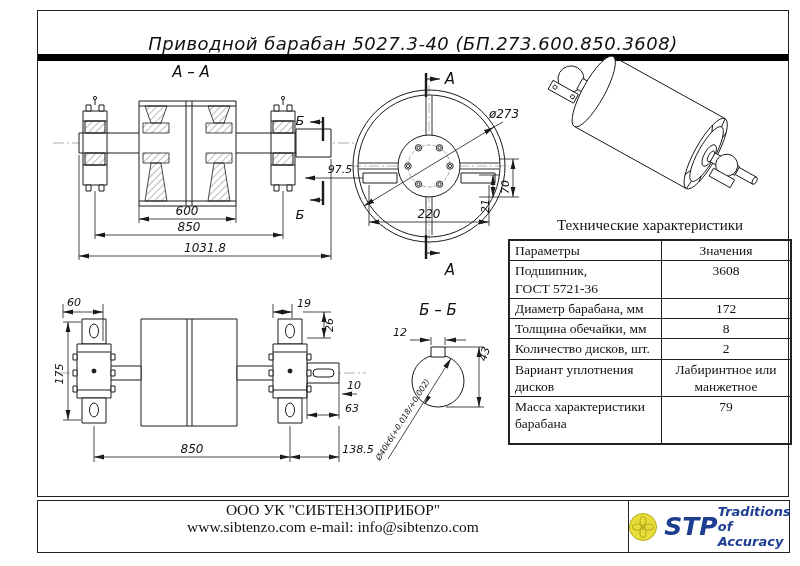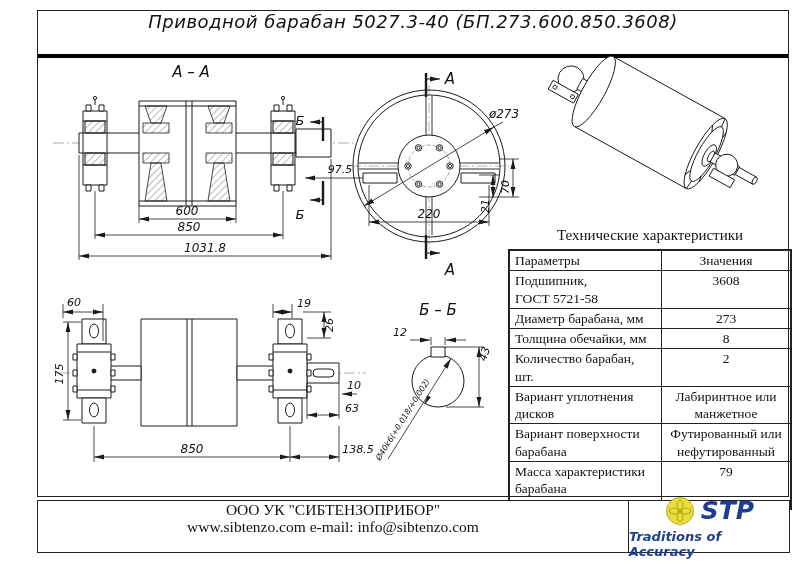--- a/index.html
+++ b/index.html
@@ -1,39 +1,39 @@
 <!DOCTYPE html>
 <html><head>
 <meta charset="utf-8">
 <style>
   html,body{margin:0;padding:0;background:#fff;}
   .sheet{position:relative;width:800px;height:566px;background:#fff;font-family:"Liberation Serif",serif;color:#111;}
   .frame{position:absolute;left:37px;top:10px;width:752px;height:487px;border:1.5px solid #222;box-sizing:border-box;background:#fff;}
-  .titlebar{height:43px;border-bottom:4px solid #000000;display:flex;align-items:flex-start;justify-content:center;}
+  .titlebar{height:43px;border-bottom:7px solid #000000;display:flex;align-items:flex-end;justify-content:center;}
   .titlebar .t{font-family:"DejaVu Sans",sans-serif;font-style:italic;font-size:18px;letter-spacing:.5px;color:#111;}
   svg{position:absolute;overflow:visible;}
   svg text{font-family:"DejaVu Sans",sans-serif;font-style:italic;fill:#111;}
   .dim{font-size:11px;}
   .dimB{font-size:12px;}
   .vlab{font-size:15px;}
   .mlab{font-size:13px;}
   .tol{font-size:8px;}
   line,path,rect,circle,ellipse,polygon,polyline{vector-effect:non-scaling-stroke;}
-  .tblwrap{position:absolute;left:468px;top:216px;width:288px;}
+  .tblwrap{position:absolute;left:468px;top:206px;width:288px;}
   .tbltitle{text-align:center;font-size:15px;margin-bottom:5px;color:#111;}
   table.specs{border-collapse:collapse;width:284px;margin:0 auto;font-size:13.5px;line-height:1.28;}
   table.specs th,table.specs td{border:1px solid #222;padding:1px 5px;vertical-align:top;}
   table.specs{border:2px solid #222;}
   table.specs th{font-weight:normal;text-align:left;}
   table.specs th.val,table.specs td.val{text-align:center;width:118px;}
   td.prm{white-space:pre-line;}
   tr.last td{height:44px;}
   .footer{position:absolute;left:37px;top:500px;width:753px;height:53px;border:1.5px solid #222;box-sizing:border-box;display:flex;background:#fff;}
   .ftext{flex:1;text-align:center;padding-top:1px;font-size:15.5px;line-height:16.5px;color:#111;}
-  .flogo{width:160px;border-left:1.5px solid #222;display:flex;flex-direction:column;align-items:center;justify-content:center;}
+  .flogo{width:160px;border-left:1.5px solid #222;display:flex;flex-direction:row;align-items:center;justify-content:center;}
   .logorow{display:flex;align-items:center;gap:5px;}
   .stp{font-family:"DejaVu Sans",sans-serif;font-style:italic;font-weight:bold;font-size:25px;color:#1d3d91;line-height:1;}
   .stpline{width:108px;height:2.5px;background:#1d3d91;margin:1px 0 1px 0;}
   .tagline{font-family:"DejaVu Sans",sans-serif;font-style:italic;font-weight:bold;font-size:13px;color:#1d3d91;}
 </style>
 </head>
 <body>
 
 <div class="sheet">
   <div class="frame">
@@ -380,42 +380,38 @@
     <div class="tblwrap">
       <div class="tbltitle">Технические характеристики</div>
       <table class="specs">
         <tbody>
             <tr>
           <th>Параметры</th>
           <th class="val">Значения</th>
         </tr>
         <tr>
               <td class="prm">Подшипник,
-ГОСТ 5721-58</td>
+ГОСТ 5721-36</td>
               <td class="val">3608</td>
             </tr>
         <tr>
               <td class="prm">Диаметр барабана, мм</td>
-              <td class="val">273</td>
+              <td class="val">172</td>
             </tr>
         <tr>
               <td class="prm">Толщина обечайки, мм</td>
               <td class="val">8</td>
             </tr>
         <tr>
-              <td class="prm">Количество барабан, шт.</td>
+              <td class="prm">Количество дисков, шт.</td>
               <td class="val">2</td>
             </tr>
         <tr>
               <td class="prm">Вариант уплотнения дисков</td>
               <td class="val">Лабиринтное или манжетное</td>
-            </tr>
-        <tr>
-              <td class="prm">Вариант поверхности барабана</td>
-              <td class="val">Футированный или нефутированный</td>
             </tr>
         <tr class="last">
               <td class="prm">Масса характеристики барабана</td>
               <td class="val">79</td>
             </tr>
       </tbody>
         </table>
     </div>
   </div>
 

